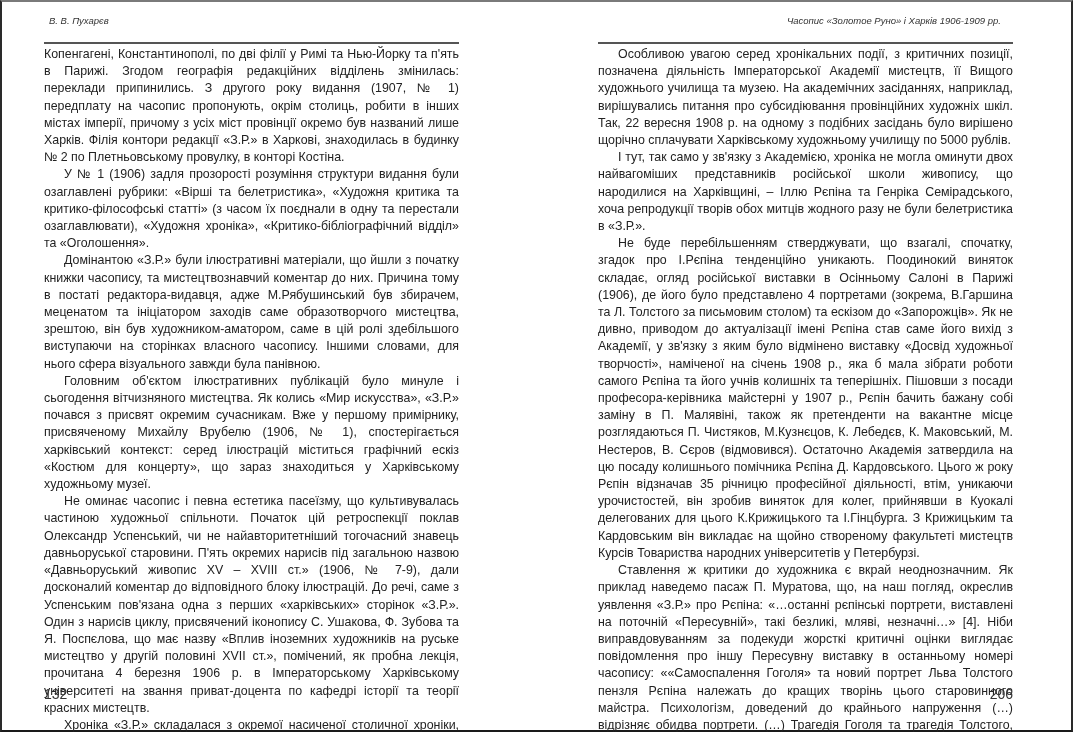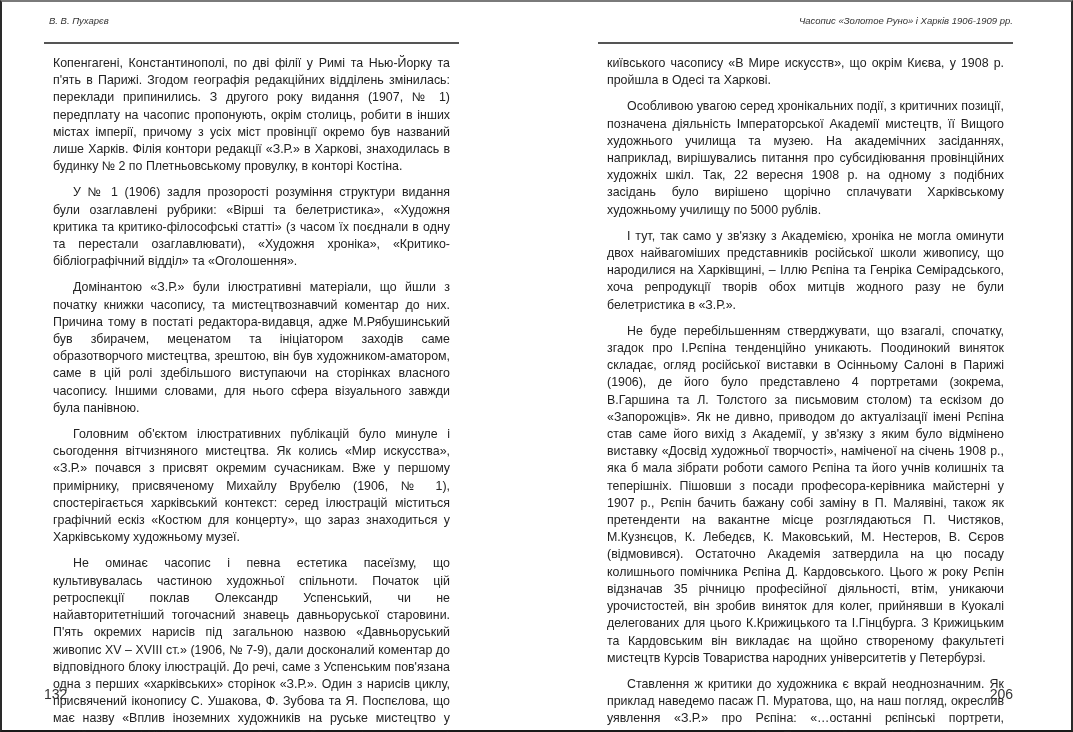--- a/index.html
+++ b/index.html
@@ -15,29 +15,29 @@
   }
   .page { position: absolute; top: 0; height: 732px; }
   .page.left { left: 42px; width: 415px; }
   .page.right { left: 596px; width: 415px; }
   .running-head {
     position: absolute; top: 13px;
     font-family: "Liberation Sans", sans-serif; font-style: italic;
     font-size: 9.5px; color: #333;
   }
   .page.left .running-head { left: 5px; }
-  .page.right .running-head { right: 0; }
+  .page.right .running-head { right: 12px; }
   .rule { position: absolute; top: 40px; left: 0; width: 415px; height: 2px; background: #555; }
   .body-text {
     position: absolute; top: 44px; left: 0; width: 415px;
     font-family: "Liberation Sans", sans-serif; font-size: 12.4px;
     line-height: 17.2px; color: #222; text-align: justify;
     hyphens: manual;
   }
-  .body-text p { margin: 9px; text-indent: 20px; }
+  .body-text p { margin: 0; text-indent: 20px; }
   .body-text p.cont { text-indent: 0; }
   .folio {
     position: absolute; top: 684px;
     font-family: Liberation Sans, sans-serif; font-size: 14px; color: #333;
   }
   .page.left .folio { left: 0; }
   .page.right .folio { right: 0; }
 </style>
 </head>
 <body>
@@ -55,21 +55,20 @@
       <p>Не оминає часопис і певна естетика пасеїзму, що культивувалась частиною художньої спільноти. Початок цій ретроспекції поклав Олександр Успенський, чи не найавторитетніший тогочасний знавець давньоруської старовини. П'ять окремих нарисів під загальною назвою «Давньоруський живопис XV – XVIII ст.» (1906, № 7-9), дали досконалий коментар до відповідного блоку ілюстрацій. До речі, саме з Успенським пов'язана одна з перших «харківських» сторінок «З.Р.». Один з нарисів циклу, присвячений іконопису С. Ушакова, Ф. Зубова та Я. Поспєлова, що має назву «Вплив іноземних художників на руське мистецтво у другій половині XVII ст.», помічений, як пробна лекція, прочитана 4 березня 1906 р. в Імператорському Харківському університеті на звання приват-доцента по кафедрі історії та теорії красних мистецтв.</p>
       <p>Хроніка «З.Р.» складалася з окремої насиченої столичної хроніки, що передбачала огляд музейних подій, виставок, публікацій в мистецьких часописах та «Дрібні відомості» і «Вісті звідусіль», куди потрапляли також події з провінції та закордону. До останніх належить художня виставка</p>
     </div>
     <div class="folio">132</div>
   </div>
 
   <div class="page right">
     <div class="running-head">Часопис «Золотое Руно» і Харків 1906-1909 рр.</div>
     <div class="rule"></div>
     <div class="body-text">
-      <p class="cont">київського часопису «В Мире искусств», що окрім Києва, у 1908 р. пройшла в Одесі та Харкові.</p>
       <p>Особливою увагою серед хронікальних події, з критичних позиції, позначена діяльність Імператорської Академії мистецтв, її Вищого художнього училища та музею. На академічних засіданнях, наприклад, вирішувались питання про субсидіювання провінційних художніх шкіл. Так, 22 вересня 1908 р. на одному з подібних засідань було вирішено щорічно сплачувати Харківському художньому училищу по 5000 рублів.</p>
       <p>І тут, так само у зв'язку з Академією, хроніка не могла оминути двох найвагоміших представників російської школи живопису, що народилися на Харківщині, – Іллю Рєпіна та Генріка Семірадського, хоча репродукції творів обох митців жодного разу не були белетристика в «З.Р.».</p>
       <p>Не буде перебільшенням стверджувати, що взагалі, спочатку, згадок про І.Рєпіна тенденційно уникають. Поодинокий виняток складає, огляд російської виставки в Осінньому Салоні в Парижі (1906), де його було представлено 4 портретами (зокрема, В.Гаршина та Л. Толстого за письмовим столом) та ескізом до «Запорожців». Як не дивно, приводом до актуалізації імені Рєпіна став саме його вихід з Академії, у зв'язку з яким було відмінено виставку «Досвід художньої творчості», наміченої на січень 1908 р., яка б мала зібрати роботи самого Рєпіна та його учнів колишніх та теперішніх. Пішовши з посади професора-керівника майстерні у 1907 р., Рєпін бачить бажану собі заміну в П. Малявіні, також як претенденти на вакантне місце розглядаються П. Чистяков, М.Кузнєцов, К. Лебедєв, К. Маковський, М. Нестеров, В. Сєров (відмовився). Остаточно Академія затвердила на цю посаду колишнього помічника Рєпіна Д. Кардовського. Цього ж року Рєпін відзначав 35 річницю професійної діяльності, втім, уникаючи урочистостей, він зробив виняток для колег, прийнявши в Куокалі делегованих для цього К.Крижицького та І.Гінцбурга. З Крижицьким та Кардовським він викладає на щойно створеному факультеті мистецтв Курсів Товариства народних університетів у Петербурзі.</p>
       <p>Ставлення ж критики до художника є вкрай неоднозначним. Як приклад наведемо пасаж П. Муратова, що, на наш погляд, окреслив уявлення «З.Р.» про Рєпіна: «…останні рєпінські портрети, виставлені на поточній «Пересувній», такі безликі, мляві, незначні…» [4]. Ніби виправдовуванням за подекуди жорсткі критичні оцінки виглядає повідомлення про іншу Пересувну виставку в останньому номері часопису: ««Самоспалення Гоголя» та новий портрет Льва Толстого пензля Рєпіна належать до кращих творінь цього старовинного майстра. Психологізм, доведений до крайнього напруження (…) відрізняє обидва портрети. (…) Трагедія Гоголя та трагедія Толстого, безвихідність першої та блаженний катарсис другої зображені Рєпіним, як рідне» [5].</p>
     </div>
     <div class="folio">206</div>
   </div>
 
 </div>
 

